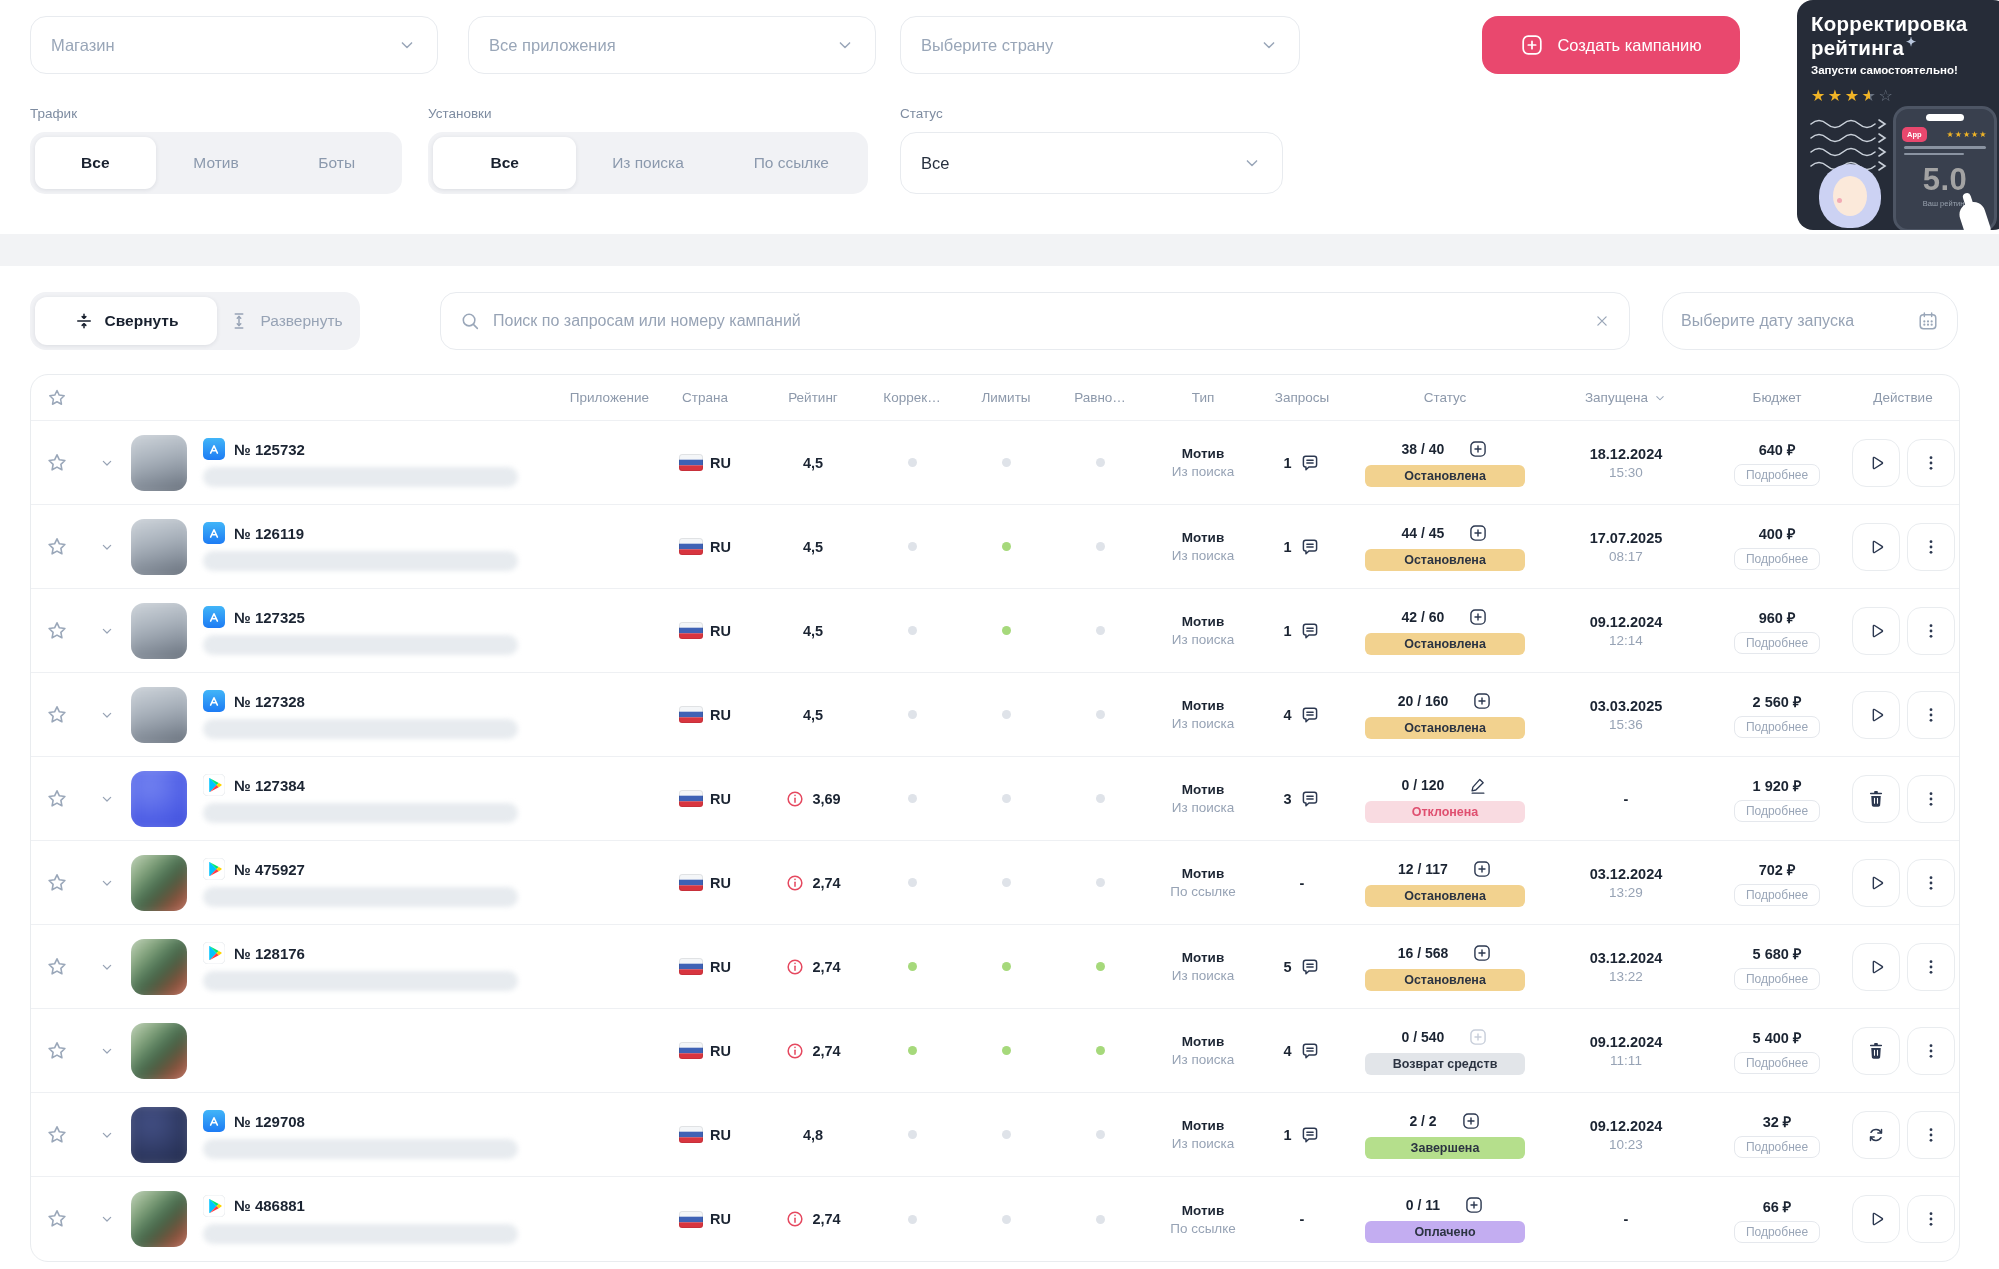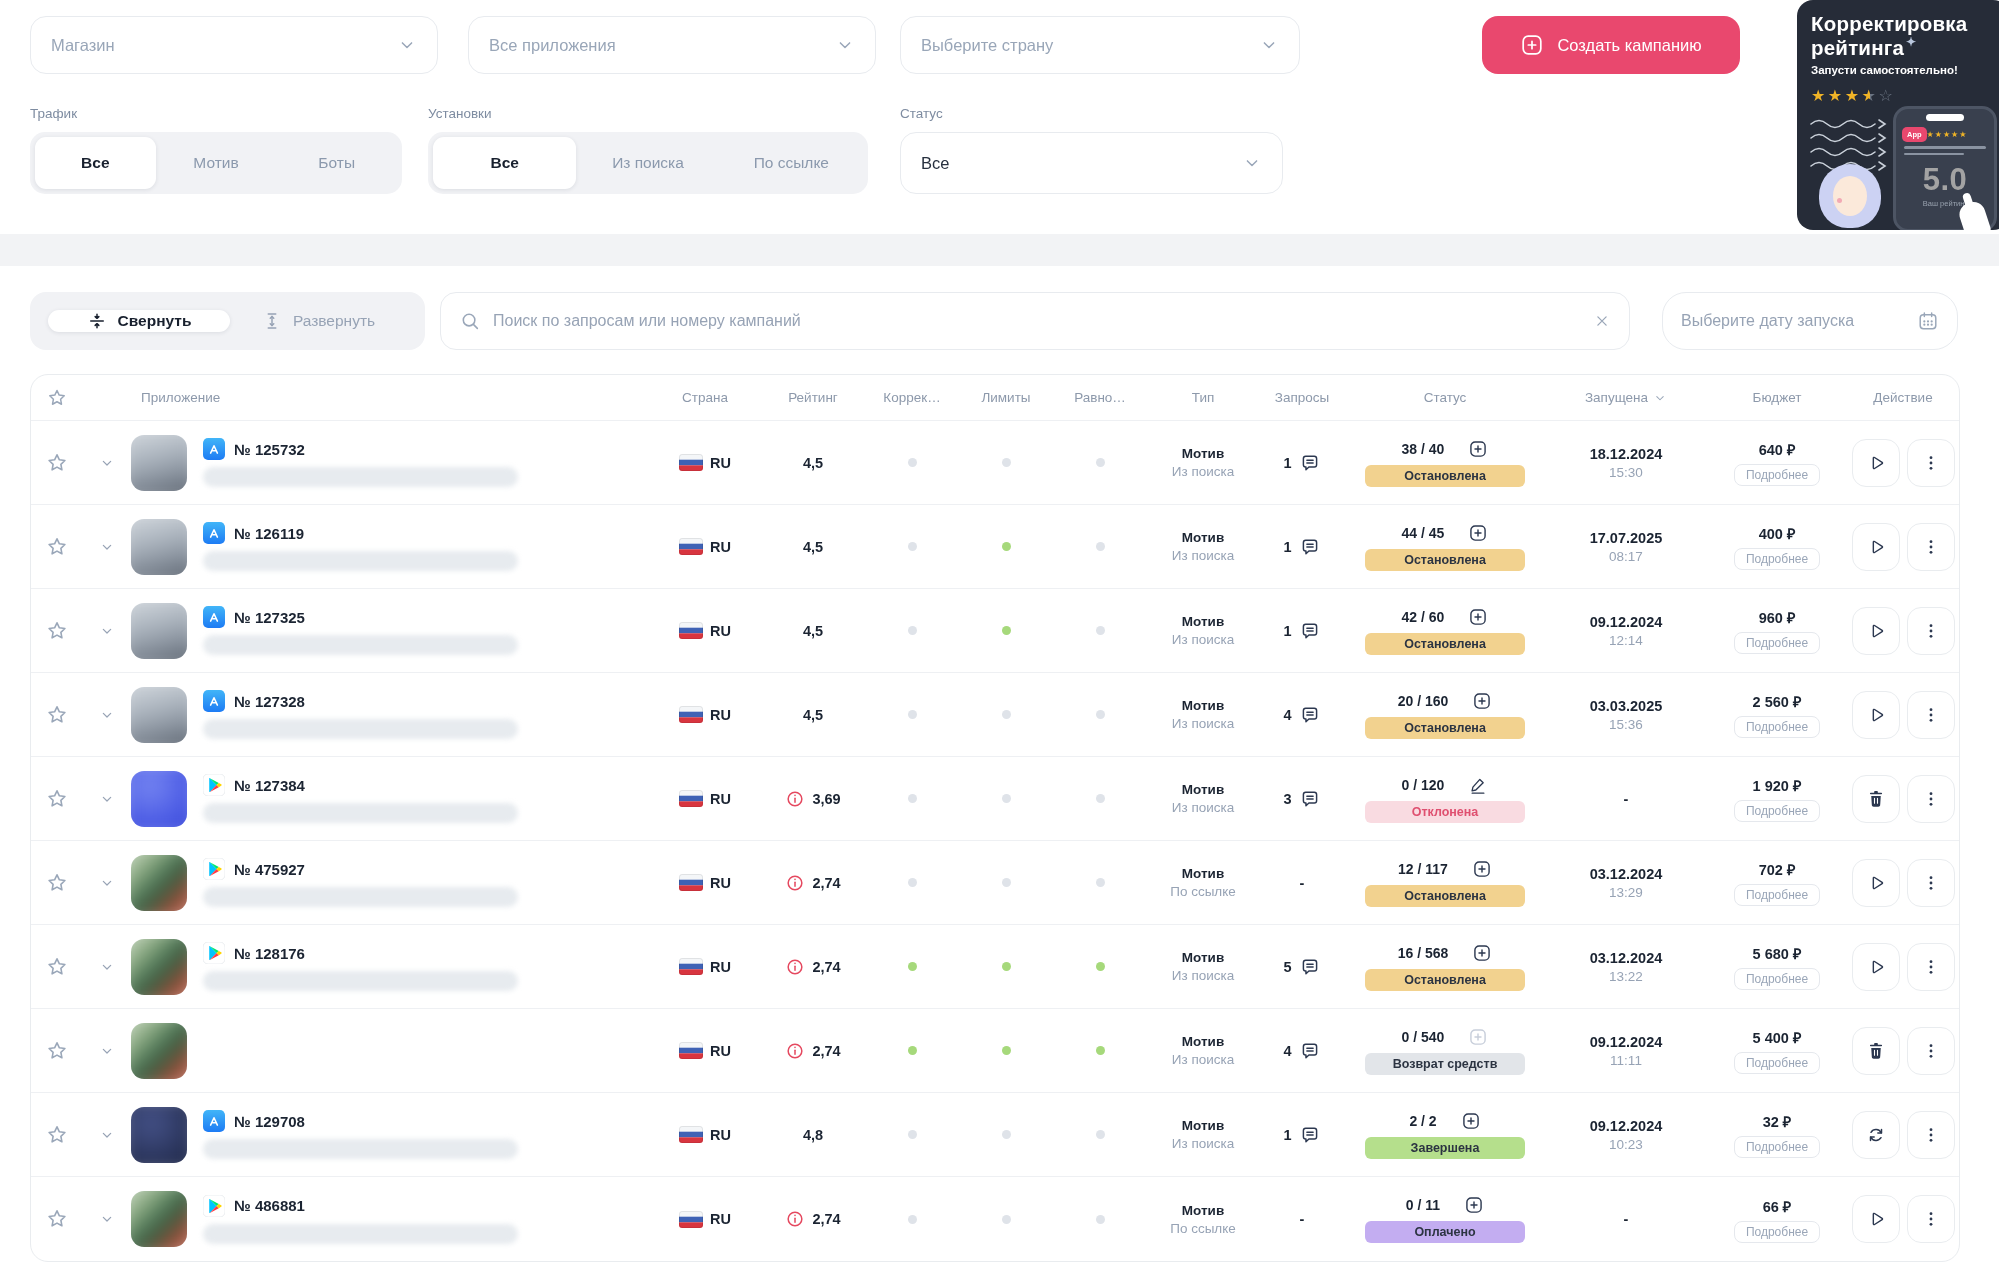--- a/index.html
+++ b/index.html
@@ -44,53 +44,53 @@
   .promo-stars .st.off{color:#6b7482}
   .promo-stars .st.half{background:linear-gradient(90deg,#f0b427 50%,#6b7482 50%);-webkit-background-clip:text;background-clip:text;color:transparent}
   .promo-illu{position:absolute;left:0;top:104px;right:0;bottom:0}
   .waves{position:absolute;left:12px;top:14px;color:#c9d0d9}
   .person{position:absolute;left:22px;bottom:-8px;width:70px;height:74px}
   .person .hair{position:absolute;left:0;top:0;width:62px;height:64px;border-radius:50% 50% 46% 46%;background:#ccd2f3}
   .person .face{position:absolute;left:14px;top:12px;width:34px;height:40px;border-radius:50%;background:#fbe9da}
   .person .blush{position:absolute;left:18px;top:34px;width:5px;height:5px;border-radius:50%;background:#f2a9b4}
   .phone{position:absolute;left:96px;top:2px;width:104px;height:126px;background:#39404e;border:3px solid #4d5564;border-radius:15px;padding:4px 6px}
   .notch{width:38px;height:7px;background:#fff;border-radius:4px;margin:1px auto 6px}
-  .p-row{display:flex;align-items:center;gap:0}
+  .p-row{display:flex;align-items:center;gap:20px}
   .appb{background:#e9486e;color:#fff;font-size:7.5px;font-weight:700;padding:3px 5px;border-radius:5px}
   .p-stars{color:#f0b427;font-size:8px;letter-spacing:1px}
   .p-line{height:2.5px;background:#8a93a1;border-radius:2px;margin:4px 2px 0}
   .p-line.short{width:70%}
   .p-rating{color:#a3a3a3;font-size:31px;font-weight:800;text-align:center;margin-top:7px;letter-spacing:.5px}
   .p-rlabel{color:#98a1ae;font-size:7.5px;text-align:center;margin-top:1px}
   .hand{position:absolute;right:22px;bottom:-6px;width:26px;height:34px;background:#fff;border-radius:12px 12px 4px 4px;transform:rotate(-18deg)}
   .hand:before{content:"";position:absolute;left:9px;top:-10px;width:8px;height:16px;background:#fff;border-radius:4px}
 
   
   .gray-band{position:absolute;left:0;top:234px;width:100%;height:32px;background:#f2f3f5}
 
   
   .toolbar{position:absolute;left:0;top:292px;width:100%;height:58px}
-  .view-seg{position:absolute;left:30px;width:395px;height:58px;background:#f1f2f5;border-radius:16px;padding:18px;display:flex}
+  .view-seg{position:absolute;left:30px;width:330px;height:58px;background:#f1f2f5;border-radius:16px;padding:5px;display:flex}
   .view-btn{border:none;background:transparent;display:flex;align-items:center;justify-content:center;gap:11px;
     font-size:15.5px;border-radius:12px;color:#97a3b5;font-weight:500;flex:1}
   .view-btn.active{background:#fff;color:#18202e;font-weight:700;box-shadow:0 1px 4px rgba(25,35,55,.10);flex:none;width:182px}
   .search-box{position:absolute;left:440px;width:1190px;height:58px;border:1.5px solid #e8ebef;border-radius:16px;
     display:flex;align-items:center;padding:0 18px;gap:12px;background:#fff}
   .search-box input{border:none;outline:none;flex:1;font-size:16px;font-family:inherit;color:#27303f}
   .search-box input::placeholder{color:#97a3b5}
   .clear-btn{border:none;background:none;color:#9aa6b8;display:flex}
   .date-box{position:absolute;left:1662px;width:296px;height:58px;border:1.5px solid #e8ebef;border-radius:24px;
     display:flex;align-items:center;justify-content:space-between;padding:0 18px;background:#fff;color:#97a3b5;font-size:16px}
 
   
   .table-card{position:absolute;left:30px;top:374px;width:1930px;height:888px;border:1.5px solid #e9ecef;border-radius:18px;background:#fff;overflow:hidden}
   .grid{display:grid;grid-template-columns:52px 48px minmax(0,1fr) 112px 104px 94px 94px 94px 112px 86px 200px 162px 140px 112px;align-items:center}
   .thead{height:46px;border-bottom:1px solid #eef0f3;color:#8d99ab;font-size:13.5px}
   .hcell{display:flex;justify-content:center;align-items:center;gap:5px;white-space:nowrap}
-  .hcell.left{justify-content:flex-start;padding-left:10px}
+  .hcell.left{justify-content:flex-end;padding-left:10px}
   .trow{height:84px;border-bottom:1px solid #eef0f3}
   .trow:last-child{border-bottom:none}
   .cell.center{display:flex;justify-content:center;align-items:center;gap:7px}
   .cell b{font-weight:700;color:#1b2432;font-size:14.5px}
   .sub{color:#97a3b5;font-size:13.5px;font-weight:500}
   .iconless{background:none;border:none;padding:0;display:flex;color:inherit}
   .app-cell{display:flex;gap:16px;align-items:center}
   .thumb{position:relative;width:56px;height:56px;border-radius:13px;overflow:hidden;flex:none}
   .thumb i{position:absolute;inset:-12px;filter:blur(9px);display:block}
   .t-gray i{background:linear-gradient(165deg,#d9dee3 5%,#a9b2bc 45%,#79828e 75%,#4a525c 100%)}

